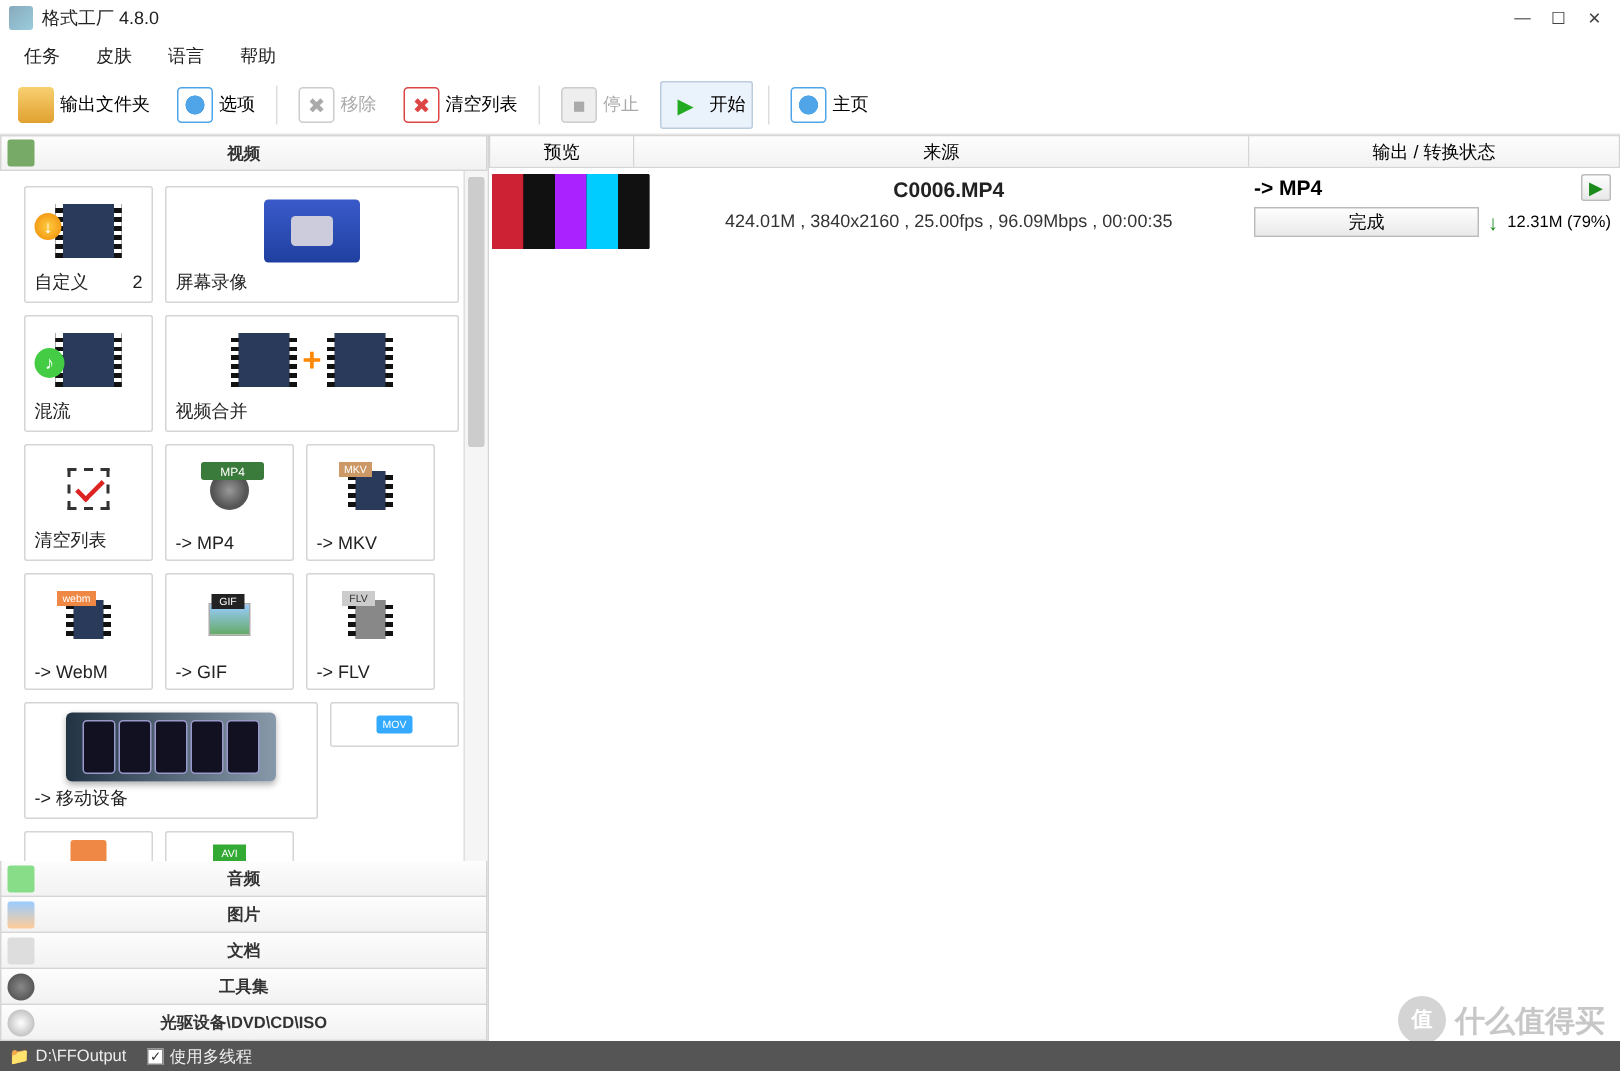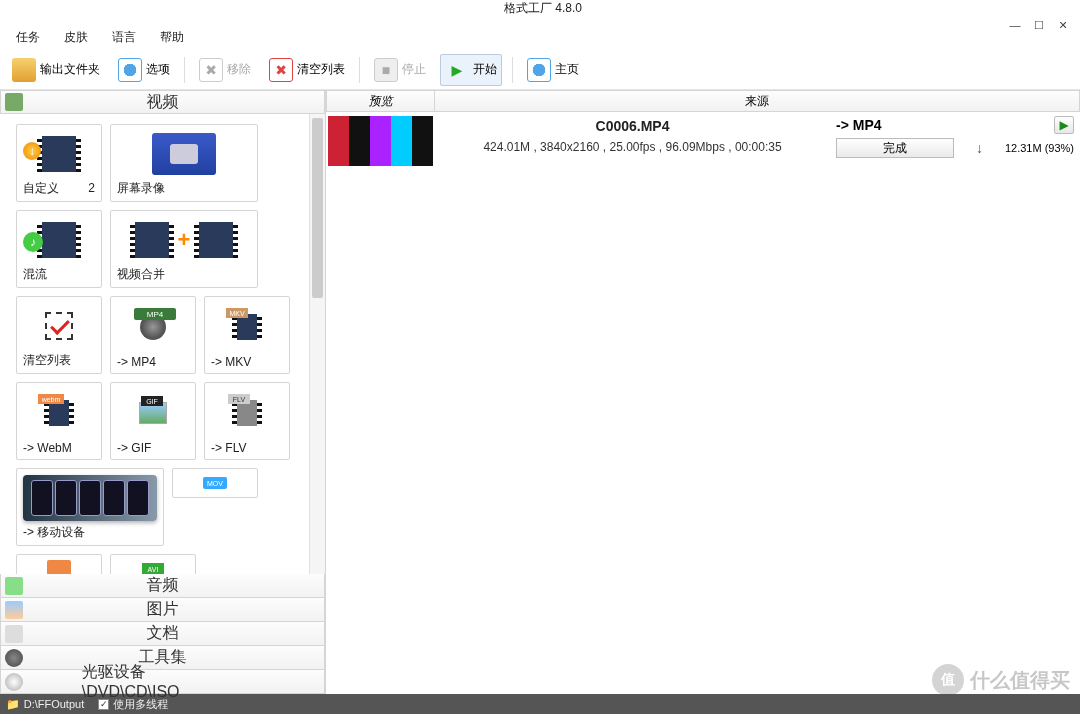--- a/index.html
+++ b/index.html
@@ -1,18 +1,18 @@
 <!DOCTYPE html>
 <html><head>
 <meta charset="utf-8">
 <style>
 * { box-sizing: border-box; margin: 0; padding: 0; font-family: "Microsoft YaHei", sans-serif; }
 body { width: 1080px; height: 724px; background: #fff; overflow: hidden; font-size: 12px; }
 
-.titlebar { height: 24px; display: flex; align-items: center; padding: 0 6px; background: #fff; flex-direction: column; }
+.titlebar { height: 24px; display: flex; align-items: center; padding: 0 6px; background: #fff; }
 .titlebar .app-icon { width: 16px; height: 16px; background: linear-gradient(135deg,#8ab,#9cd); border-radius: 2px; }
 .titlebar .title { margin-left: 6px; font-size: 12px; color: #222; }
 .titlebar .win-controls { margin-left: auto; display: flex; gap: 2px; }
 .titlebar .win-controls div { width: 22px; height: 16px; display: flex; align-items: center; justify-content: center; color: #444; font-size: 11px; }
 
 .menubar { height: 26px; display: flex; align-items: center; padding: 0 6px; gap: 4px; background: #fff; }
 .menubar .menu-item { padding: 4px 10px; font-size: 12px; color: #222; }
 
 .toolbar { height: 40px; display: flex; align-items: center; padding: 0 8px; gap: 10px; background: #fff; border-bottom: 1px solid #e5e5e5; }
 .toolbar .tbtn { display: flex; align-items: center; gap: 4px; padding: 3px 4px; font-size: 12px; }
@@ -23,54 +23,54 @@
 .ic-remove{background:#fff;border:1px solid #ccc;color:#aaa;}
 .ic-clear{background:#fff;border:1px solid #d44;color:#d44;}
 .ic-stop{background:#eee;border:1px solid #ccc;color:#aaa;border-radius:50%;}
 .ic-start{color:#2a2;}
 .ic-home{background:radial-gradient(circle,#4fa5e8 40%,#fff 42%);border:1px solid #4fa5e8;border-radius:50%;}
 
 .main { display: flex; height: 604px; }
 .sidebar { width: 326px; border-right: 1px solid #d5d5d5; display: flex; flex-direction: column; }
 .cat-header { height: 24px; background: linear-gradient(#fdfdfd,#f2f2f2); border: 1px solid #d5d5d5; display: flex; align-items: center; position: relative; }
 .cat-header .cat-icon { width: 18px; height: 18px; margin-left: 4px; background:#ddd; border-radius:2px;}
-.cat-header .cat-label { position: absolute; left: 50%; transform: translateX(-50%); font-size: 16px; color: #333; }
+.cat-header .cat-label { position: absolute; left: 50%; transform: translateX(-50%); font-size: 11px; color: #333; font-weight: bold; }
 
 .grid-area { flex: 1; overflow: hidden; padding: 10px 10px 0 16px; display: flex; flex-wrap: wrap; gap: 8px; align-content: flex-start; position: relative; }
 .tile { border: 1px solid #d5d5d5; border-radius: 2px; padding: 4px 6px 4px 6px; display: flex; flex-direction: column; }
 .tile.sm { width: 86px; height: 78px; }
-.tile.md { width: 148px; height: 78px; }
+.tile.md { width: 196px; height: 78px; }
 .tile .tile-icon { flex: 1; display: flex; align-items: center; justify-content: center; }
 .tile .tile-label { font-size: 12px; color: #222; padding-top: 2px; white-space: nowrap; }
 .film { width: 44px; height: 36px; background: #2a3a5a; border-left: 5px solid #111; border-right: 5px solid #111; position: relative; }
 .film::before,.film::after{content:"";position:absolute;top:0;bottom:0;width:5px;background-image:repeating-linear-gradient(#fff 0 3px,#111 3px 6px);}
 .film::before{left:-5px;}.film::after{right:-5px;}
 .devices { width: 140px; height: 46px; background: linear-gradient(90deg,#234,#456,#678,#89a); border-radius:4px; box-shadow: 0 2px 4px rgba(0,0,0,.3); display:flex;align-items:center;justify-content:center;gap:2px;}
 .devices span{width:22px;height:36px;background:#112;border-radius:3px;border:1px solid #99c;}
 
 .cat-stack { display:flex; flex-direction:column;}
 .cat-stack .cat-header { border-top: none; }
 
 .content { flex: 1; display: flex; flex-direction: column; }
 .col-headers { height: 22px; display: flex; border: 1px solid #d5d5d5; }
 .col-headers > div { display: flex; align-items: center; justify-content: center; font-size: 12px; border-right: 1px solid #d5d5d5; background: linear-gradient(#fdfdfd,#f2f2f2); }
 .col-headers > div:last-child { border-right: none; }
-.ch-preview { width: 108px; font-style: italic; } .ch-source { flex: 1; } .ch-output { width: 246px; }
+.ch-preview { width: 96px; } .ch-source { flex: 1; } .ch-output { width: 246px; }
 
 .task-row { display: flex; padding: 4px 2px; }
 .thumb { width: 105px; height: 50px; background: #000; border-radius: 1px; display:flex;overflow:hidden;}
 .thumb div{flex:1;}
 .task-mid { flex: 1; text-align: center; padding-top: 2px; }
 .task-mid .fname { font-size: 14px; font-weight: bold; color: #222; }
 .task-mid .finfo { font-size: 12px; color: #333; margin-top: 6px; }
 .task-right { width: 246px; padding: 0 4px; }
 .task-right .out-line { display: flex; align-items: center; gap: 6px; }
 .task-right .out-text { font-size: 14px; font-weight: bold; flex:1;}
 .task-right .play-btn { width: 20px; height: 18px; border: 1px solid #bbb; display:flex;align-items:center;justify-content:center;color:#1a8a1a;background:linear-gradient(#fefefe,#e8e8e8);border-radius:2px;}
-.status-line { display:flex; align-items:center; gap:22px; margin-top:4px;}
+.status-line { display:flex; align-items:center; gap:6px; margin-top:4px;}
 .status-btn { flex:1; height: 20px; border: 1px solid #bbb; background:linear-gradient(#fefefe,#eaeaea); display:flex;align-items:center;justify-content:center;font-size:12px;}
 .arrow-down{color:#1a8a1a;font-size:14px;}
 .status-text{font-size:11px;white-space:nowrap;}
 
 .statusbar { height: 20px; background: #555; color: #eee; display: flex; align-items: center; padding: 0 6px; font-size: 11px; }
 .statusbar .sb-path { display:flex;align-items:center;gap:4px;}
 .statusbar .sb-right { margin-left: auto; display:flex;align-items:center;gap:6px;}
 .checkbox { width:11px;height:11px;background:#fff;border:1px solid #888;display:inline-flex;align-items:center;justify-content:center;font-size:9px;color:#333;}
 
 .scroll-thumb{position:absolute;right:0;top:0;width:16px;bottom:0;background:#f5f5f5;border-left:1px solid #e0e0e0;}
@@ -301,20 +301,21 @@
         <div class="cat-icon" style="border-radius:50%;background:radial-gradient(#fff,#aaa);"></div>
         <span class="cat-label">光驱设备\DVD\CD\ISO</span>
       </div>
     </div>
   </div>
 
   <div class="content">
     <div class="col-headers">
       <div class="ch-preview">预览</div>
       <div class="ch-source">来源</div>
+      <div class="ch-output">输出 / 转换状态</div>
     </div>
 
     <div class="task-row">
       <div class="thumb">
         <div style="background:#c23;"></div>
           <div style="background:#111;"></div>
           <div style="background:#a2f;"></div>
           <div style="background:#0cf;"></div>
           <div style="background:#111;"></div>
       </div>
@@ -325,21 +326,21 @@
       <div class="task-right">
         <div class="out-line">
           <span class="out-text">-&gt; MP4</span>
           <div class="play-btn">▶</div>
         </div>
         <div class="status-line">
           <div class="status-btn">
               <span>完成</span>
             </div>
           <span class="arrow-down">↓</span>
-          <span class="status-text">12.31M  (93%)</span>
+          <span class="status-text">12.31M  (79%)</span>
         </div>
       </div>
     </div>
   </div>
 </div>
 
 <div class="statusbar">
   <div class="sb-path">
     <span style="color:#fc4;">📁</span>
     <span>D:\FFOutput</span>

